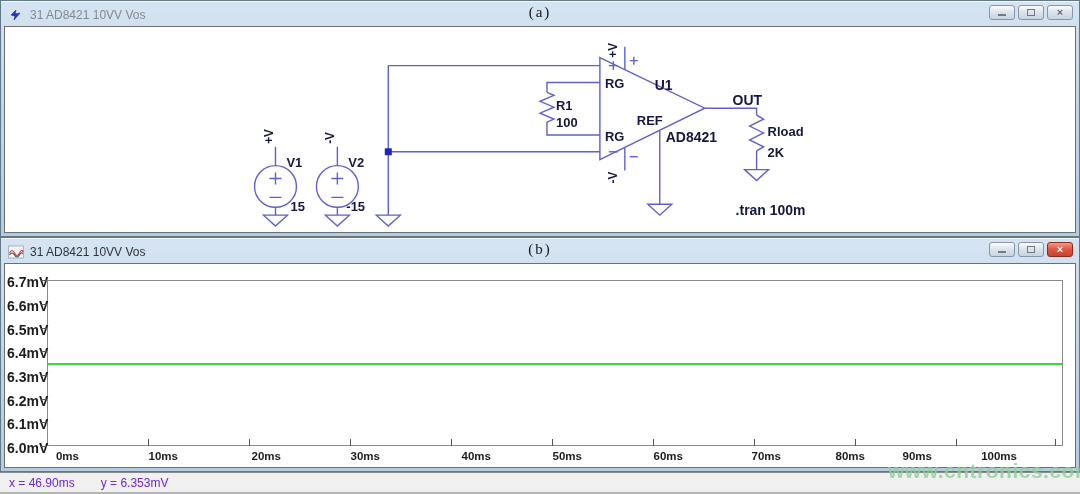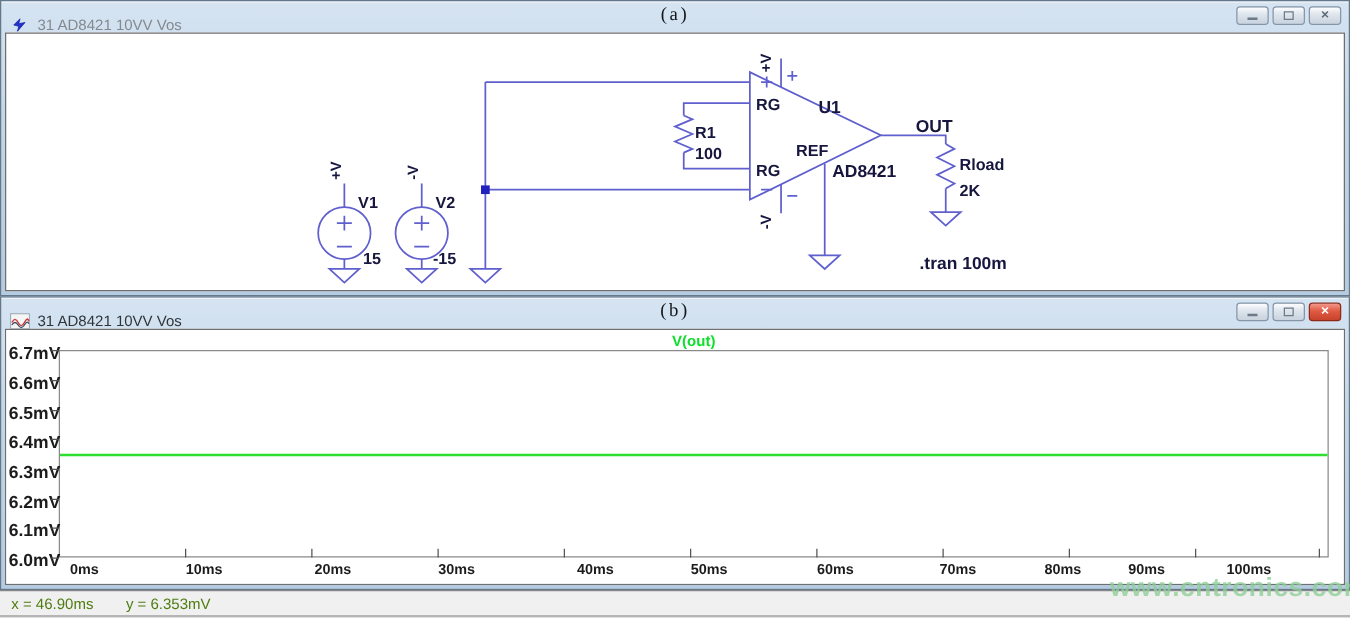--- a/index.html
+++ b/index.html
@@ -6,21 +6,21 @@
   html,body { width:1080px; height:494px; overflow:hidden;
     font-family:"Liberation Sans", sans-serif; background:#f0f0f0; }
   .stage { position:relative; width:1080px; height:494px; background:#e8e8e8; }
 
   
   .win { position:absolute; left:0; width:1080px;
     background:linear-gradient(180deg,#d6e4f2 0%,#c3d7e9 40%,#b4cbe1 100%);
     border:1px solid #64788c; box-shadow:inset 0 1px 0 rgba(255,255,255,.75); }
   .win-a { top:0; height:237px; }
   .win-b { top:237px; height:235px; }
-  .titlebar { position:relative; height:33px; display:flex; align-items:flex-start;
+  .titlebar { position:relative; height:33px; display:flex; align-items:flex-end;
     padding:12px 7px; }
   .win-icon { width:16px; height:14px; flex:0 0 auto; margin-right:6px; }
   .title-text { font-size:12px; }
   .win-a .title-text { color:#83898f; }
   .win-b .title-text { color:#2f343a; }
   .annot { position:absolute; left:0; right:0; text-align:center; top:3px;
     font-family:"Liberation Serif", serif; font-size:15px; color:#14171a;
     letter-spacing:2px; pointer-events:none; }
   .win-buttons { position:absolute; right:6px; top:4px; display:flex; gap:3px; }
   .win-btn { width:26px; height:15px; border:1px solid #8696a8; border-radius:3px;
@@ -53,21 +53,21 @@
   .ytick-mark { position:absolute; left:36px; width:6px; height:1px; background:#555; }
   .xtick-label { position:absolute; top:186px; width:60px; text-align:right;
     font-size:11.5px; font-weight:bold; color:#1c1c1c; }
   .xtick-mark { position:absolute; top:175px; width:1px; height:7px; background:#555; }
   .trace { position:absolute; left:43px; width:1014px; height:2px; top:99px; }
 
   
   .statusbar { position:absolute; left:0; top:472px; width:1080px; height:22px;
     background:#f0f0f0; border-top:1px solid #888; border-bottom:2px solid #b5b5b5;
     display:flex; align-items:center; gap:26px; padding:0 9px;
-    font-size:12px; color:#4d7c0f; }
+    font-size:12px; color:#6d28d9; }
 
   .watermark { position:absolute; left:888px; top:459px; z-index:20;
     font-size:21px; font-weight:bold; color:rgba(143,207,152,0.8);
     letter-spacing:0.5px; pointer-events:none; }
 </style>
 </head>
 <body>
 
 <div class="stage">
 
@@ -198,21 +198,20 @@
             <span class="glyph-max"></span>
           </div>
         <div class="win-btn red">
             <span class="x-glyph">×</span>
           </div>
       </div>
     </div>
 
     <div class="win-content">
       <div class="plot-area">
-        <div class="plot-legend" style="color: rgb(13, 223, 42);">V(out)</div>
         <div class="plot-box"></div>
 
         <div class="ytick-label" style="top:10px">6.7mV</div>
         <div class="ytick-label" style="top:34px">6.6mV</div>
         <div class="ytick-label" style="top:58px">6.5mV</div>
         <div class="ytick-label" style="top:81px">6.4mV</div>
         <div class="ytick-label" style="top:105px">6.3mV</div>
         <div class="ytick-label" style="top:129px">6.2mV</div>
         <div class="ytick-label" style="top:152px">6.1mV</div>
         <div class="ytick-label" style="top:176px">6.0mV</div>

